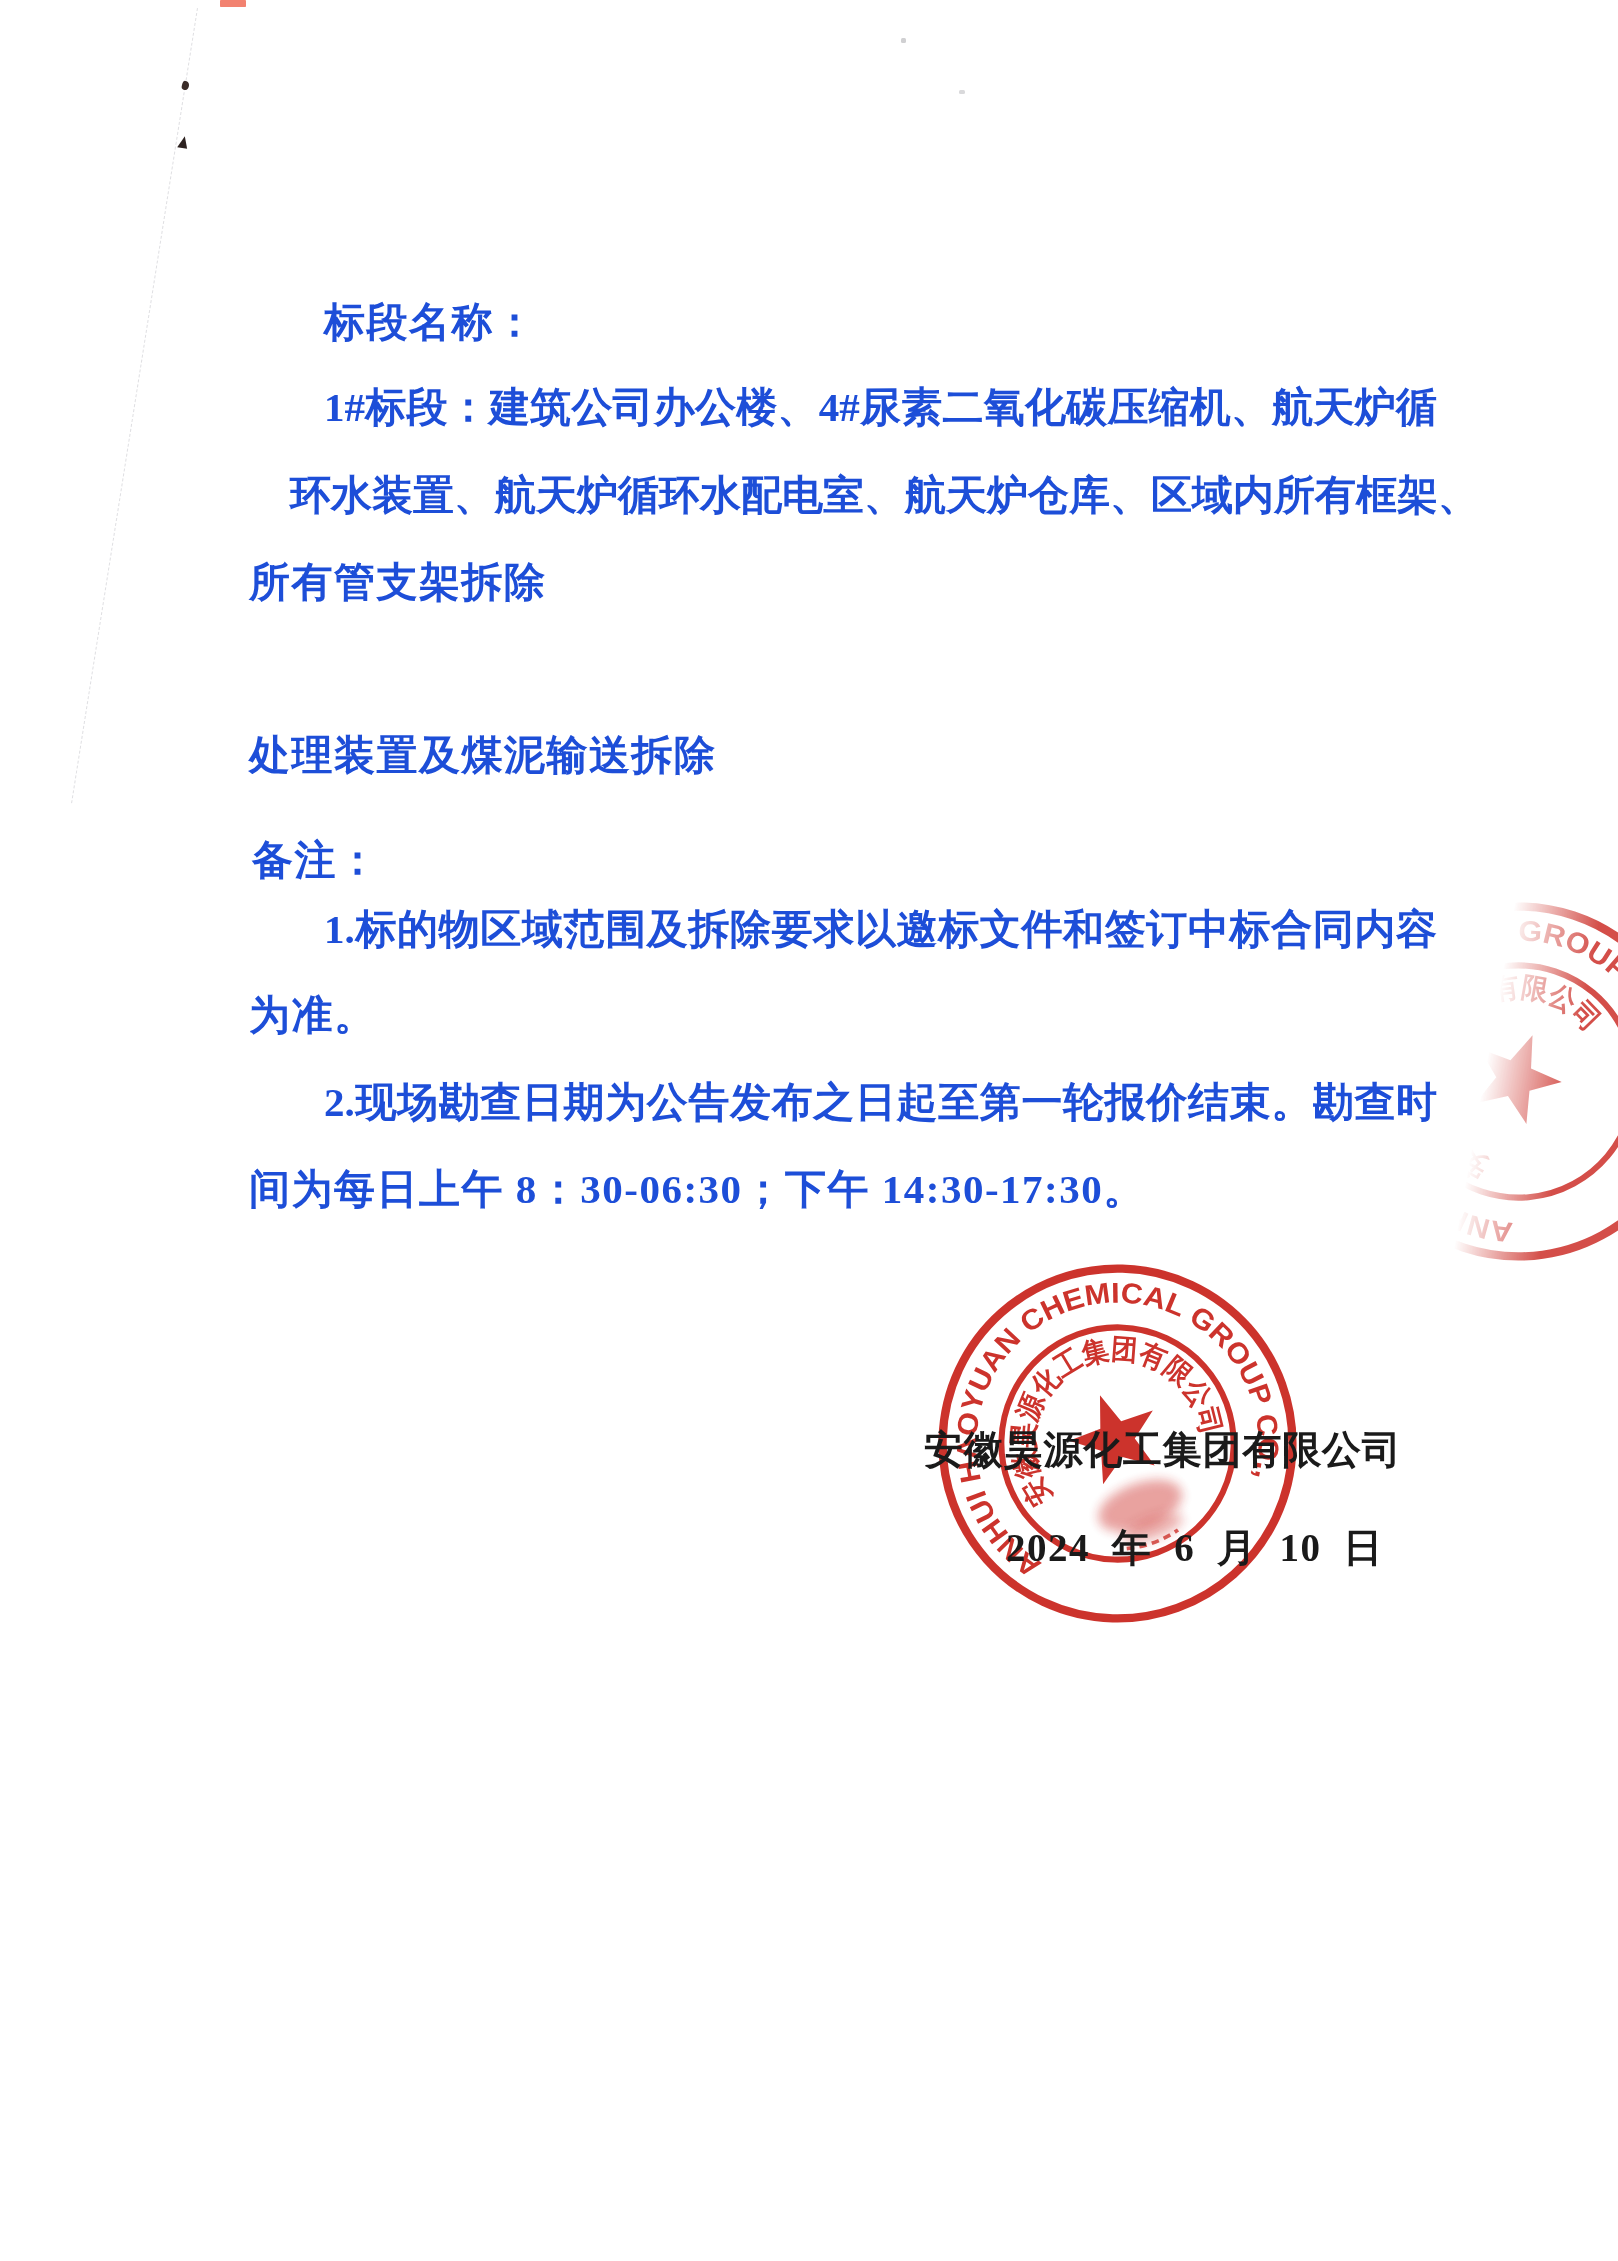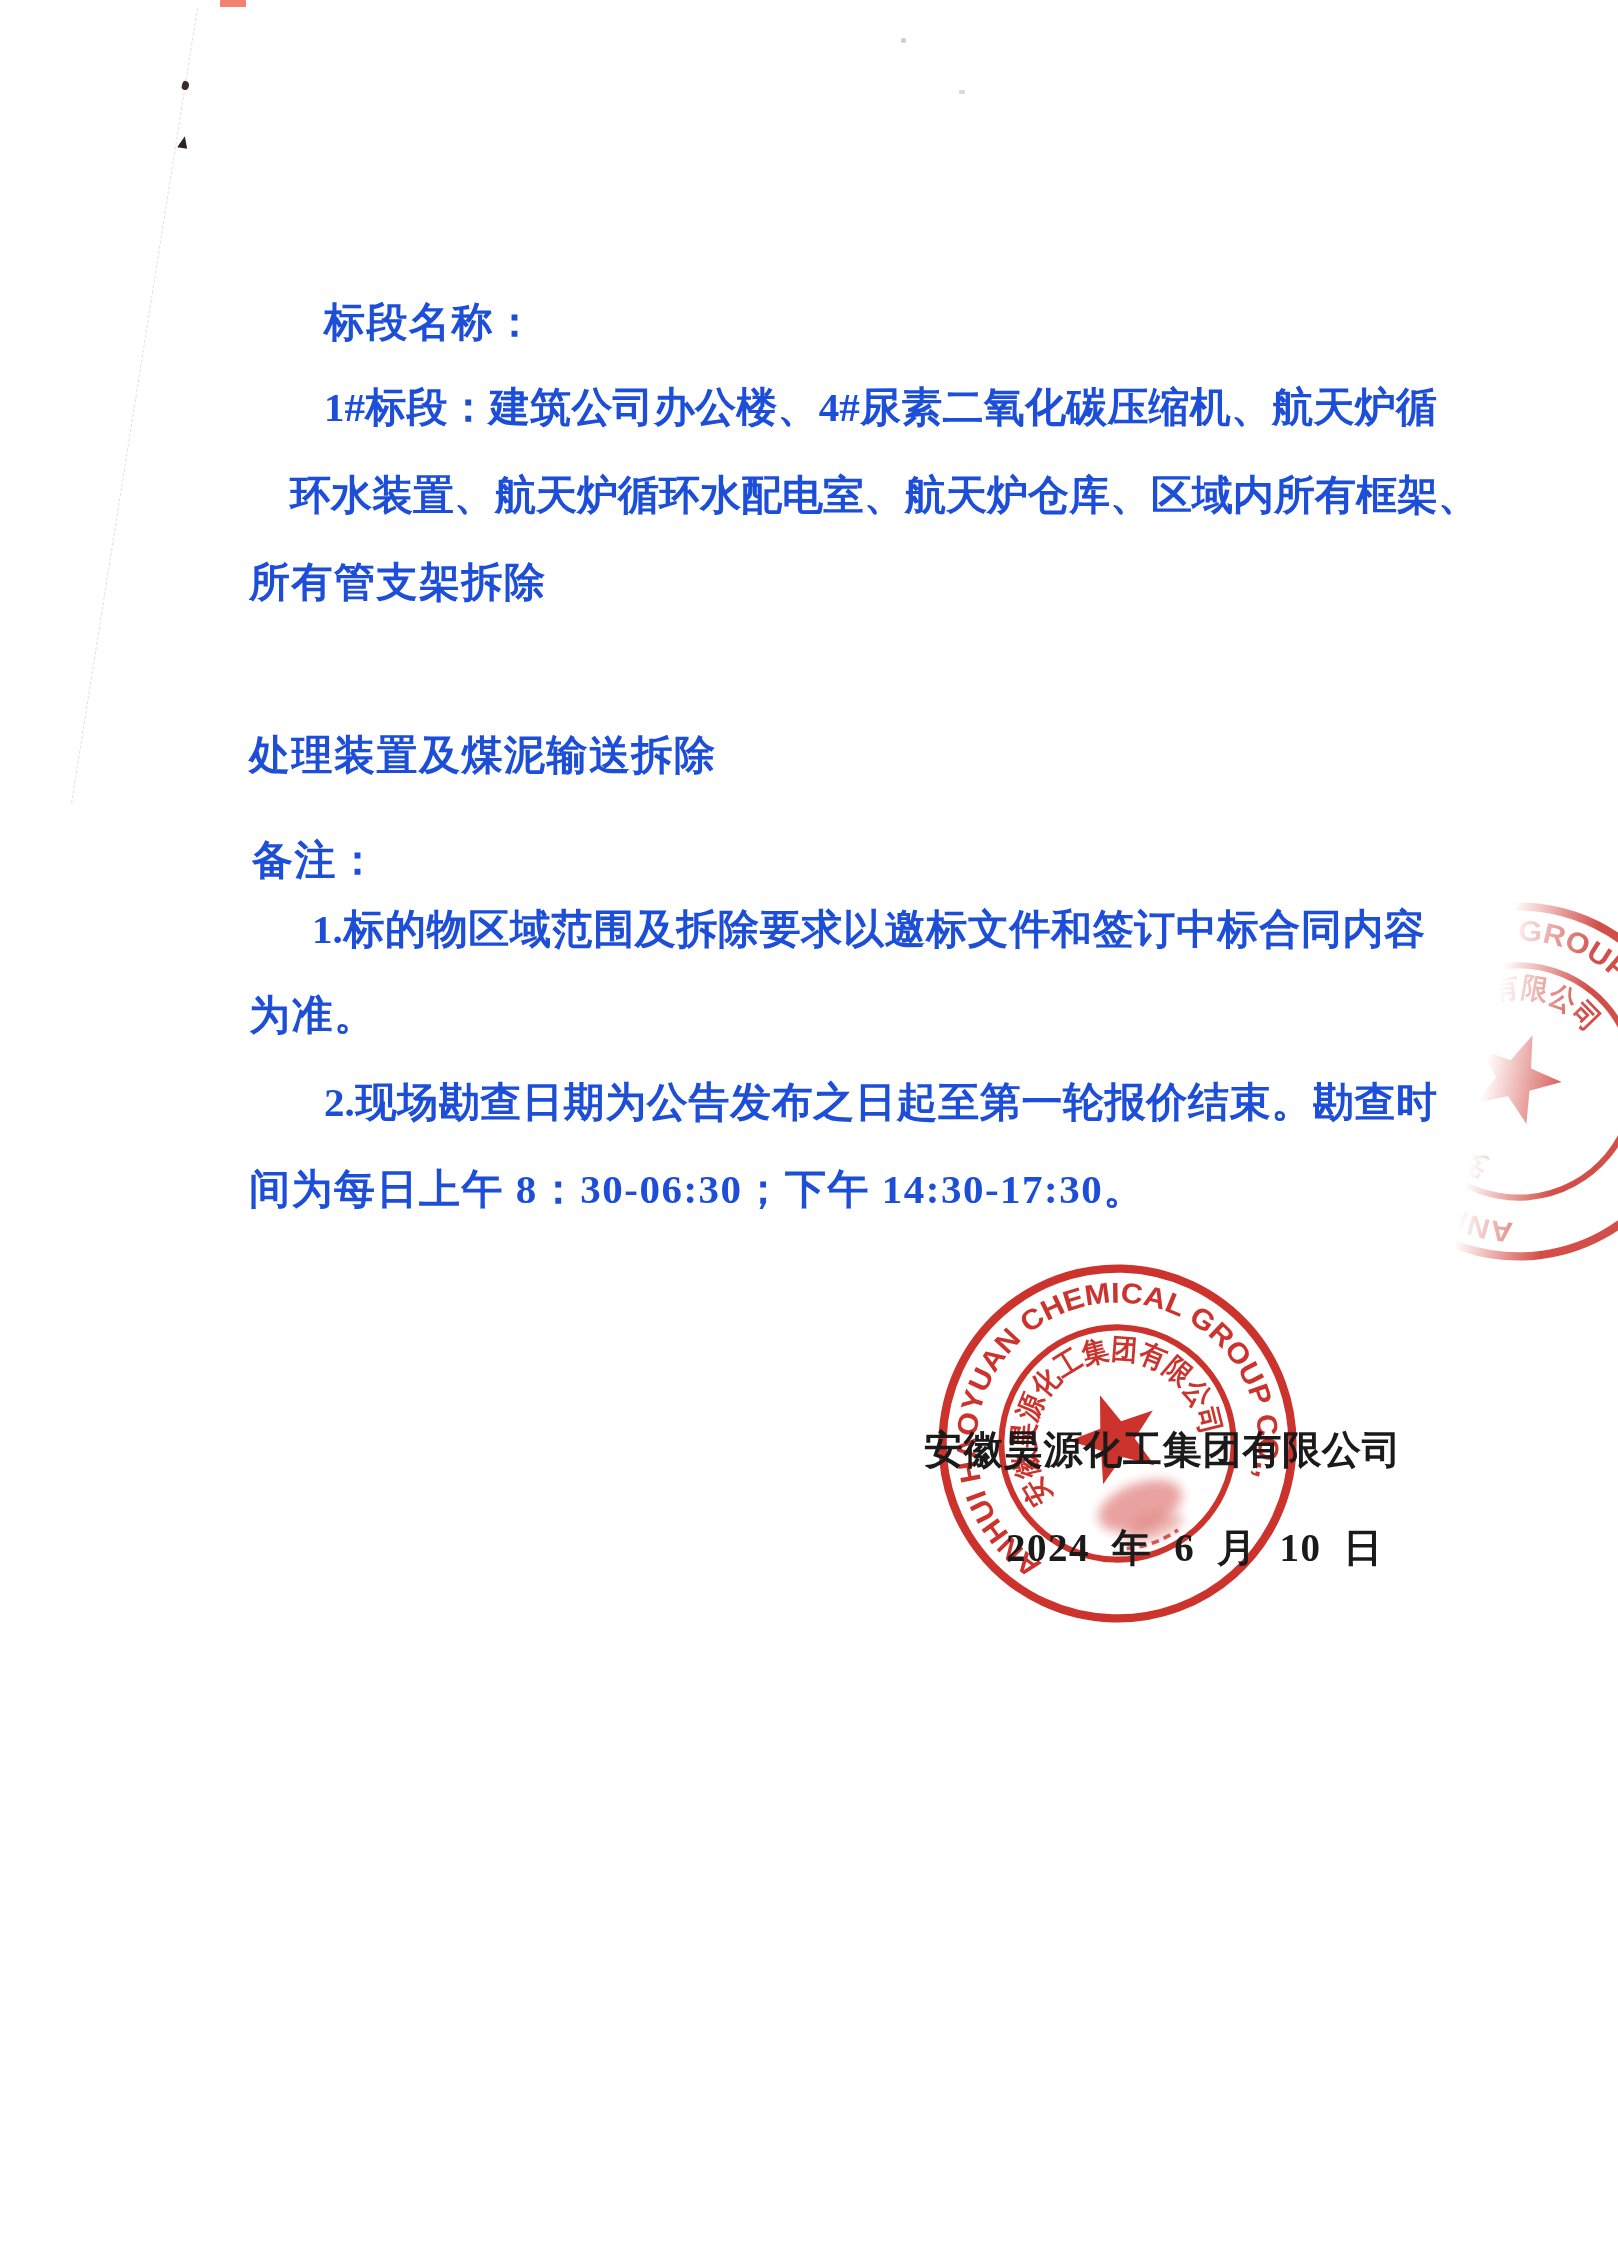--- a/index.html
+++ b/index.html
@@ -28,21 +28,21 @@
     text-align-last:justify;
     letter-spacing:0;
   }
   .l0 {left:324px; top:300px;}
   .l1 {left:324px; top:385px; width:1113px;}
   .l2 {left:254px; top:473px; width:1189px;margin-left:36px;}
   .l3 {left:249px; top:560px;}
   .l4 {left:324px; top:647px; width:1100px;}
   .l5 {left:249px; top:733px;}
   .l6 {left:252px; top:820px;margin-top:18px;}
-  .l7 {left:312px; top:907px; width:1113px;}
+  .l7 {left:324px; top:907px; width:1113px;}
   .l8 {left:249px; top:993px;}
   .l9 {left:324px; top:1080px; width:1113px;}
   .l10{left:249px; top:1167px;}
   .l11{left:324px; top:1253px;}
   .sig-company{
     position:absolute;left:924px;top:1423px;
     font-size:39px;font-weight:700;letter-spacing:0.8px;white-space:nowrap;color:#1a1a1a;
   }
   .sig-date{
     position:absolute;left:1006px;top:1521px;

